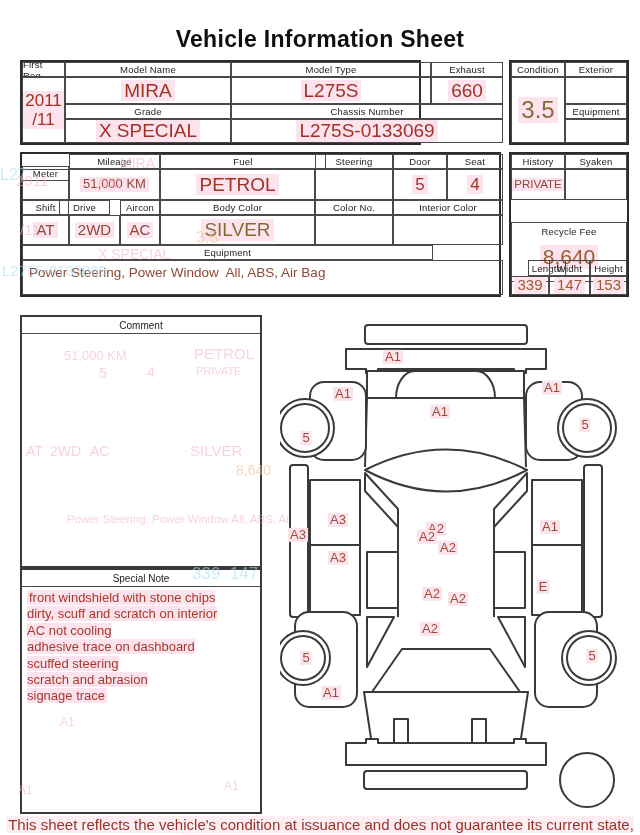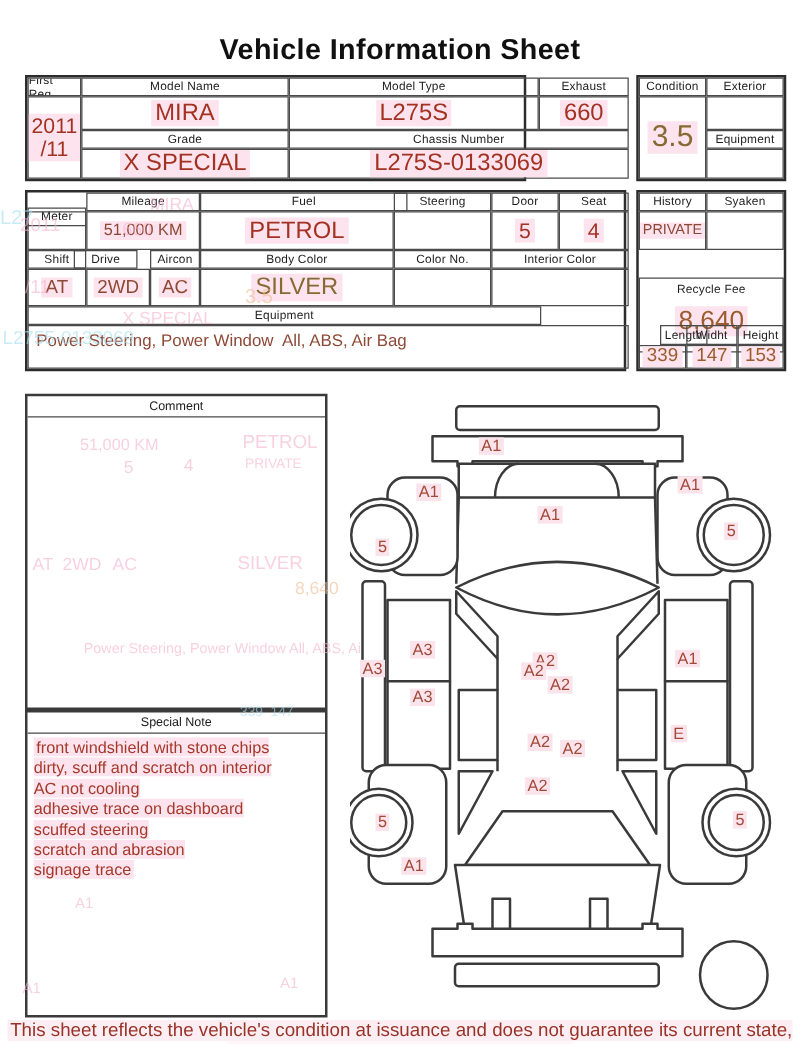--- a/index.html
+++ b/index.html
@@ -289,19 +289,19 @@
       <span class="g-pink" style="left: 99px; top: 366px; font-size: 14px;">5</span>
       <span class="g-pink" style="left: 147px; top: 365px; font-size: 14px;">4</span>
       <span class="g-pink" style="left: 194px; top: 346px; font-size: 15px;">PETROL</span>
       <span class="g-pink" style="left: 196px; top: 366px; font-size: 11px;">PRIVATE</span>
       <span class="g-pink" style="left: 26px; top: 444px; font-size: 14px;">AT</span>
       <span class="g-pink" style="left: 50px; top: 444px; font-size: 14px;">2WD</span>
       <span class="g-pink" style="left: 90px; top: 444px; font-size: 14px;">AC</span>
       <span class="g-pink" style="left: 190px; top: 443px; font-size: 15px;">SILVER</span>
       <span class="g-orange" style="left: 236px; top: 463px; font-size: 14px;">8,640</span>
       <span class="g-pink" style="left: 23px; top: 514px; font-size: 11.5px; margin-left: 44px;">Power Steering, Power Window All, ABS, Ai</span>
-      <span class="g-cyan" style="left: 192px; top: 565px; font-size: 11px;">339  147</span>
+      <span class="g-cyan" style="left: 192px; top: 565px; font-size: 17px;">339  147</span>
       <span class="g-pink" style="left: 60px; top: 716px; font-size: 12px;">A1</span>
       <span class="g-pink" style="left: 18px; top: 784px; font-size: 12px;">A1</span>
       <span class="g-pink" style="left: 224px; top: 780px; font-size: 12px;">A1</span>
     </div>
 
 </div>
 
 </body></html>

